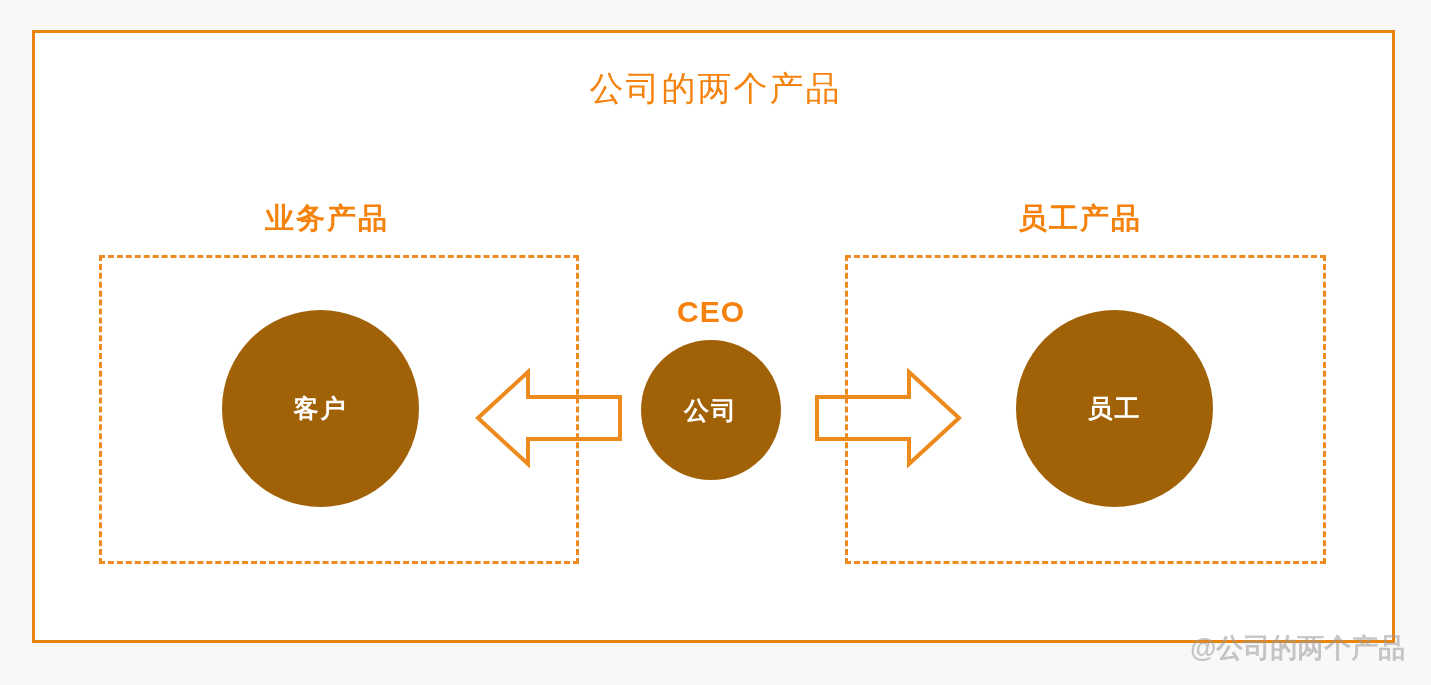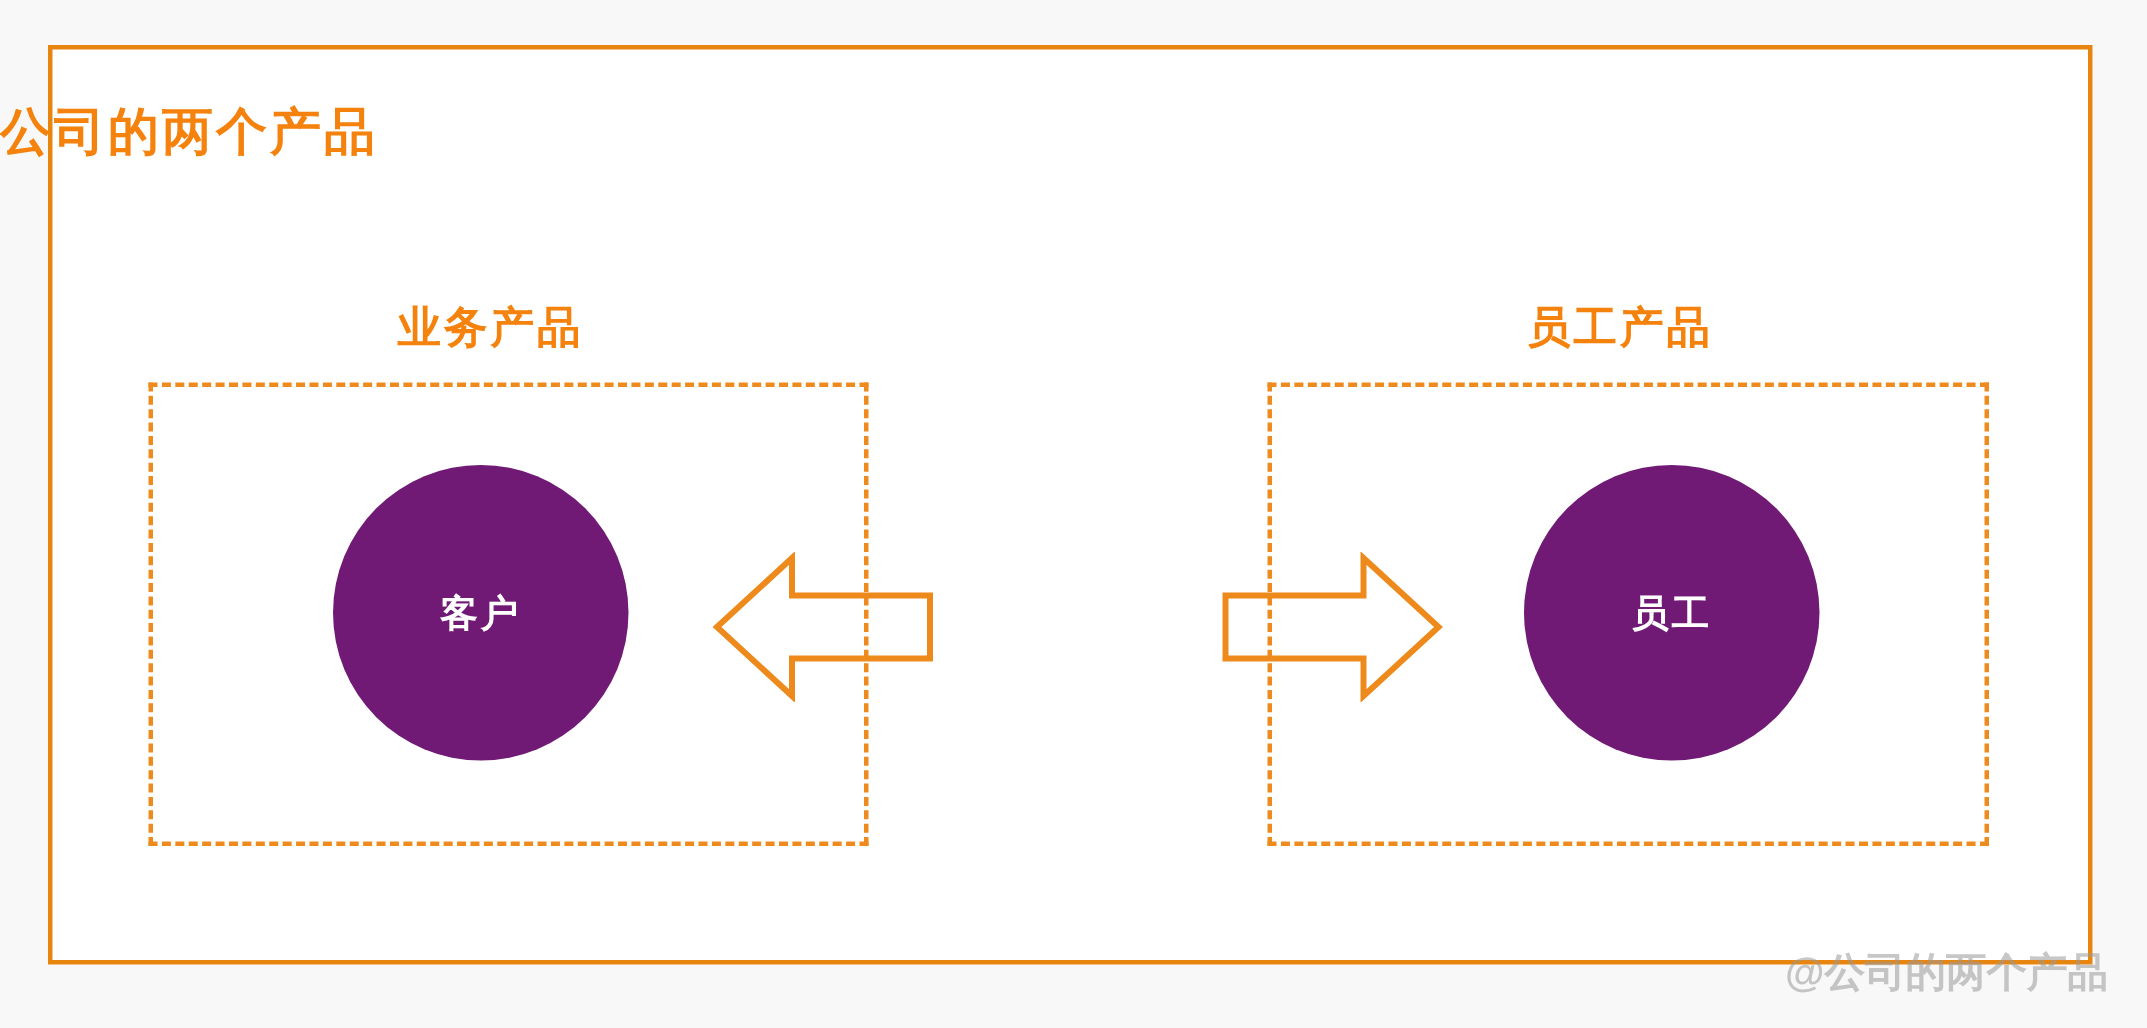--- a/index.html
+++ b/index.html
@@ -32,22 +32,23 @@
     border: 3px solid #e8850f;
     background: #ffffff;
   }
 
   
   .slide-title {
     position: absolute;
     left: 0;
     top: 68px;
     width: 1431px;
+    text-align: center;
     font-size: 34px;
-    font-weight: bold;
+    font-weight: normal;
     color: #f5820d;
     letter-spacing: 2px;
     line-height: 1.2;
   }
 
   
   .section-label {
     position: absolute;
     font-size: 29px;
     font-weight: bold;
@@ -65,21 +66,21 @@
     border: 3px dashed #ef8b1e;
     background: transparent;
   }
   .dashed-box.left  { left: 99px;  top: 255px; width: 480px; height: 309px; }
   .dashed-box.right { left: 845px; top: 255px; width: 481px; height: 309px; }
 
   
   .circle {
     position: absolute;
     border-radius: 50%;
-    background: #701a75;
+    background: #a16207;
     display: flex;
     align-items: center;
     justify-content: center;
   }
   .circle-text {
     color: #ffffff;
     font-size: 25px;
     font-weight: bold;
     letter-spacing: 2px;
   }
@@ -157,21 +158,25 @@
   <div class="dashed-box right"></div>
 
   <div class="circle customer">
     <span class="circle-text">客户</span>
   </div>
 
   <div class="circle employee">
     <span class="circle-text">员工</span>
   </div>
 
+  <div class="ceo-label">CEO</div>
 
+  <div class="circle company">
+    <span class="circle-text">公司</span>
+  </div>
 
   <div class="arrow left-arrow">
     <svg width="150" height="100" viewBox="0 0 150 100" aria-hidden="true">
       <polygon points="4,50 54,4 54,29 146,29 146,71 54,71 54,96" fill="none" stroke="#ee8a1b" stroke-width="4" stroke-linejoin="miter"></polygon>
     </svg>
   </div>
 
   <div class="arrow right-arrow">
     <svg width="150" height="100" viewBox="0 0 150 100" aria-hidden="true">
       <polygon points="146,50 96,4 96,29 4,29 4,71 96,71 96,96" fill="none" stroke="#ee8a1b" stroke-width="4" stroke-linejoin="miter"></polygon>

